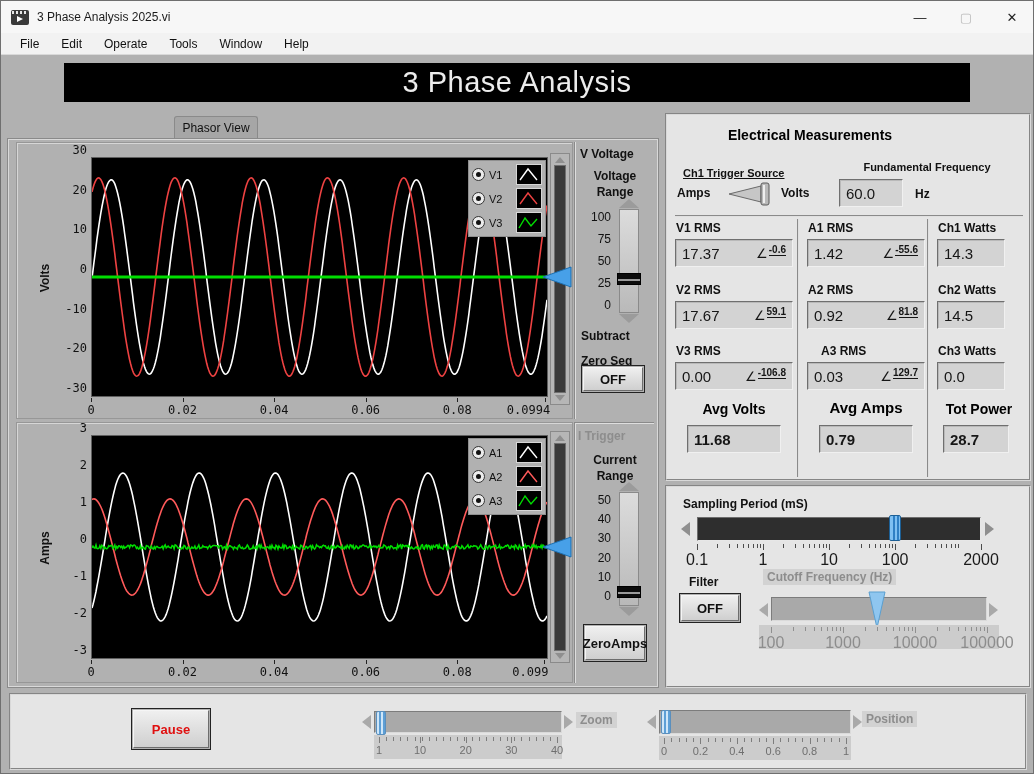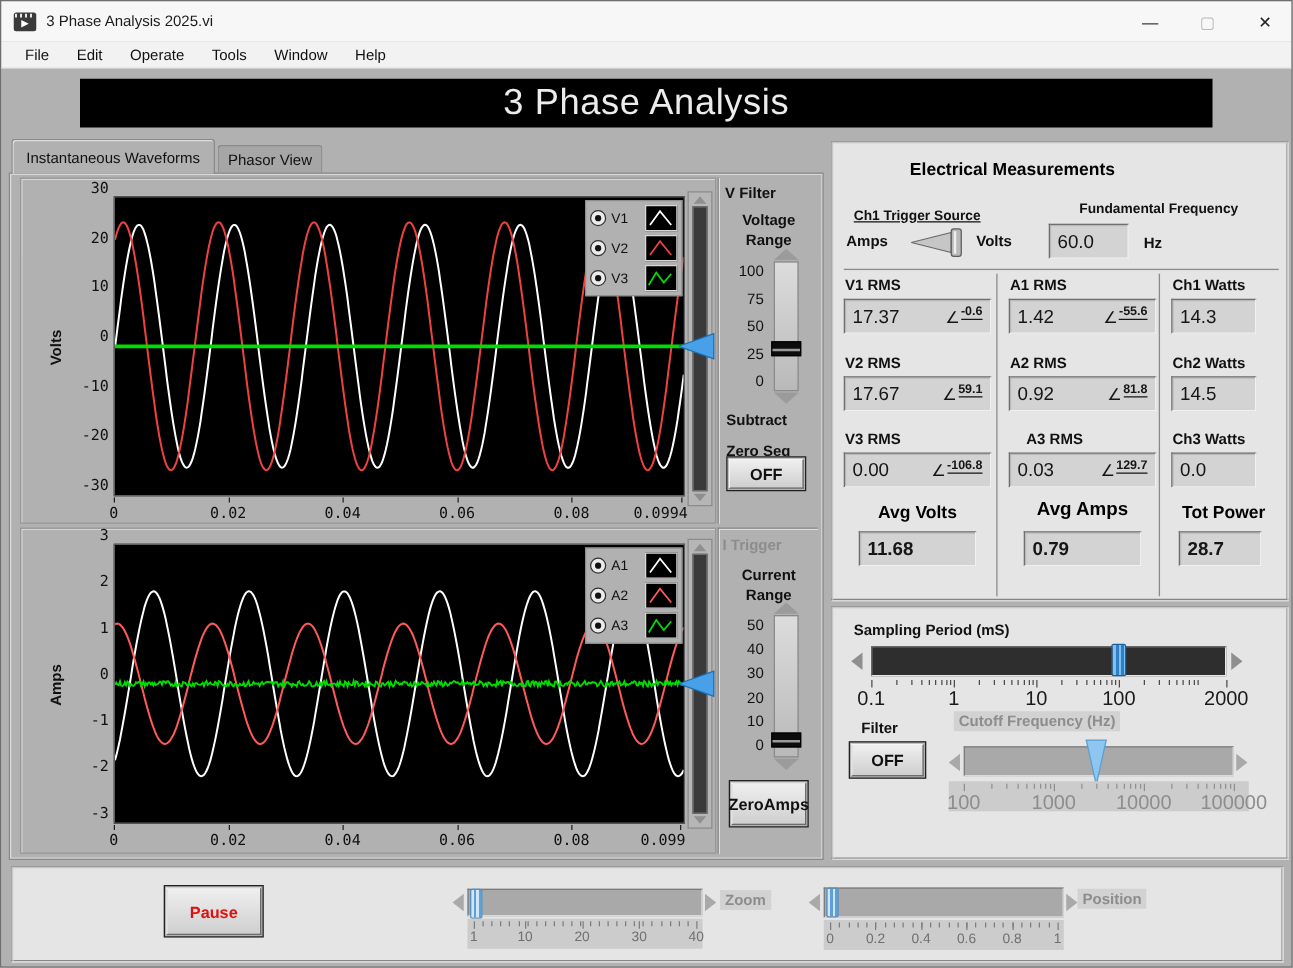--- a/index.html
+++ b/index.html
@@ -117,21 +117,20 @@
     <span class="menu-item">Operate</span>
     <span class="menu-item">Tools</span>
     <span class="menu-item">Window</span>
     <span class="menu-item">Help</span>
   </div>
 
   <div class="client">
 
     <div class="banner abs" style="left:63px;top:8px;width:906px;height:39px;">3 Phase Analysis</div>
 
-    <div class="tab active abs" style="left:8px;top:56px;width:163px;height:28px;">Instantaneous Waveforms</div>
     <div class="tab inactive abs" style="left:173px;top:61px;width:84px;height:23px;">Phasor View</div>
 
     <div class="tabpage abs" style="left:6px;top:83px;width:652px;height:550px;">
 
       <div class="chartbox abs" style="left:8px;top:3px;width:557px;height:277px;">
         <div class="abs ylab" style="left:8px;top:128px;width:40px;text-align:center;">Volts</div>
         <div class="abs y-ticks" style="left:40px;top:7px;width:30px;height:240px;">
             <div class="ytick" style="top: -7px;">30</div>
             <div class="ytick" style="top: 32.6667px;">20</div>
             <div class="ytick" style="top: 72.3333px;">10</div>
@@ -198,21 +197,21 @@
           <div class="vsb-arr dn"></div>
         </div>
         <div class="trig-arrow" style="left:526px;top:122px;">
           <svg width="30" height="24">
               <polygon points="0,12 28,2 28,22" fill="#47a0e8" stroke="#1d6fb0"></polygon>
             </svg>
         </div>
       </div>
 
       <div class="abs" style="left:566px;top:3px;width:80px;height:277px;border-left:1px solid #8a8a8a;box-shadow:inset 1px 0 0 #dedede;">
-        <div class="abs lbl" style="left:5px;top:5px;">V Filter</div>
+        <div class="abs lbl" style="left:5px;top:5px;">V Voltage</div>
         <div class="abs lbl" style="left:8px;top:27px;width:64px;text-align:center;">Voltage</div>
         <div class="abs lbl" style="left:8px;top:43px;width:64px;text-align:center;">Range</div>
         <div class="vscale abs" style="left:0;top:0;width:40px;height:277px;">
             <div class="vlab" style="top: 68px;">100</div>
             <div class="vlab" style="top: 90px;">75</div>
             <div class="vlab" style="top: 112px;">50</div>
             <div class="vlab" style="top: 134px;">25</div>
             <div class="vlab" style="top: 156px;">0</div>
           </div>
         <div class="vcap up abs" style="left:44px;top:57px;"></div>

